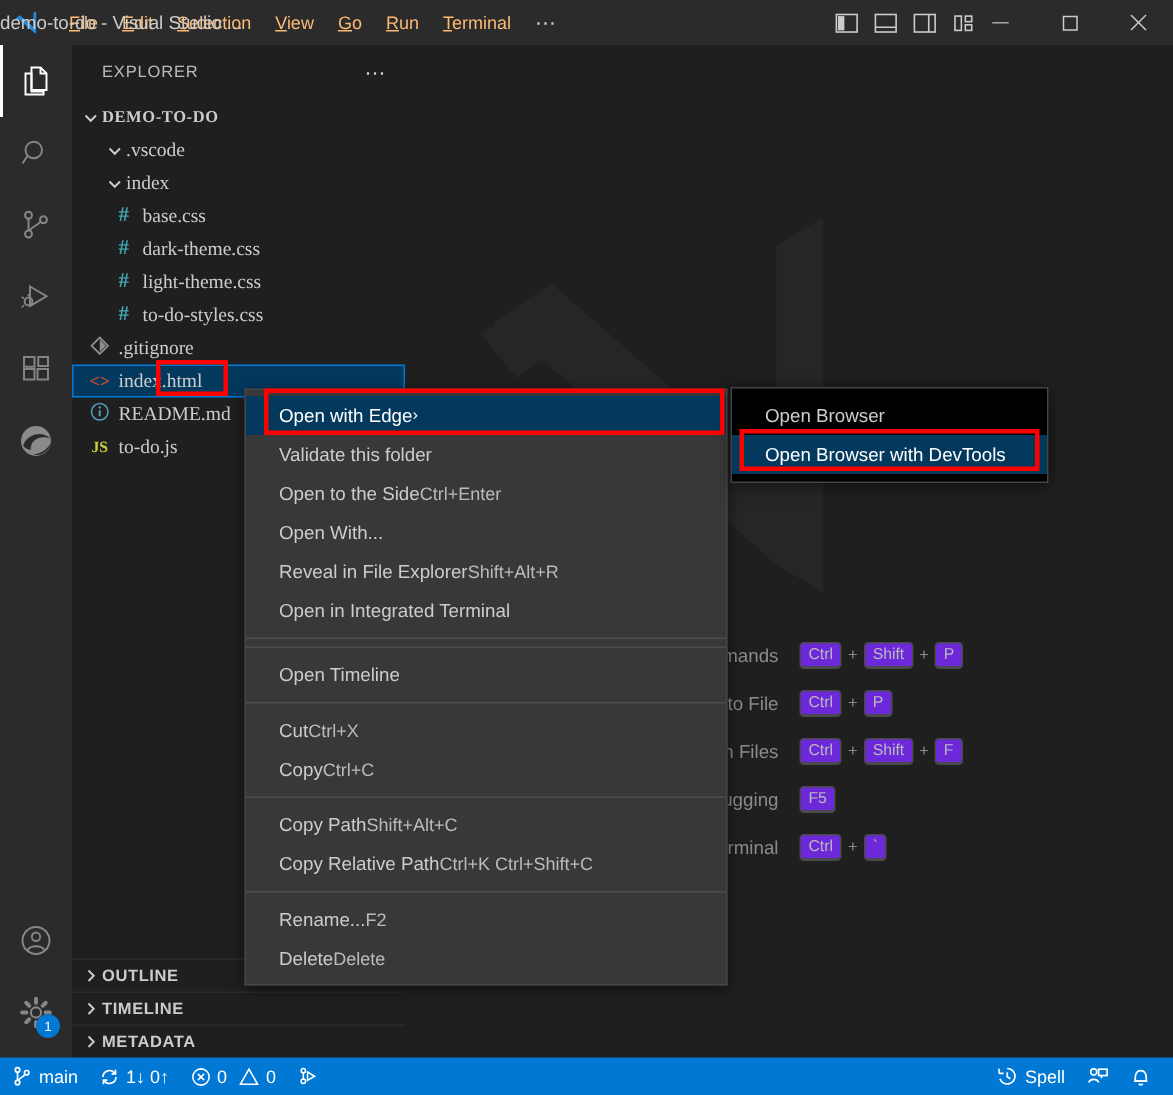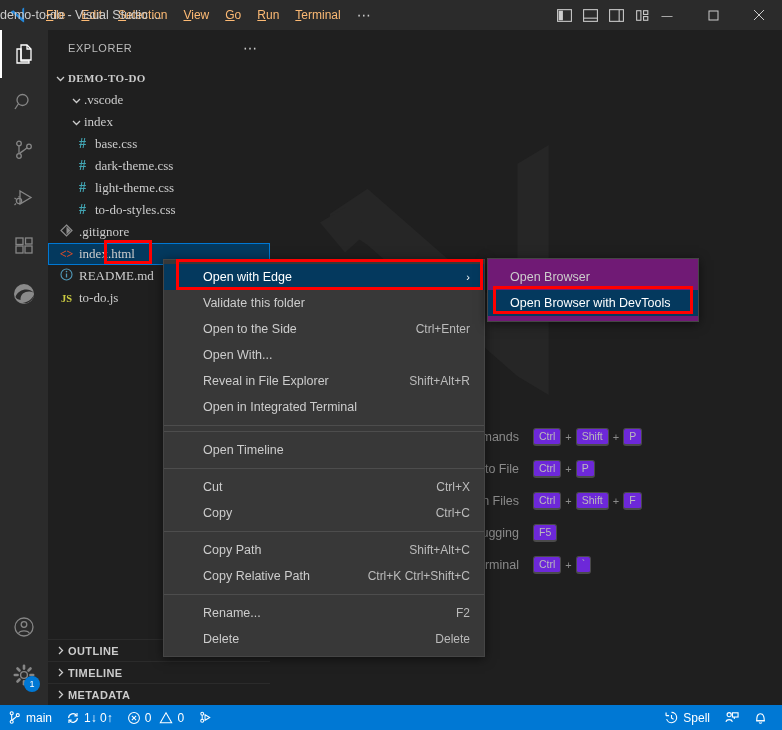--- a/index.html
+++ b/index.html
@@ -161,32 +161,32 @@
   .ctxmenu {
     position: absolute; left: 163px; top: 259px; width: 322px;
     background: #383838;
     border: 1px solid #454545;
     box-shadow: 0 2px 10px rgba(0,0,0,.55);
     padding: 4px 0;
     z-index: 40;
   }
   .ctx-item {
     height: 26px; display: flex; align-items: center;
-    padding: 0 14px 0 39px; font-size: 12.5px; color: #cccccc;
-    justify-content: space-between; cursor: default; white-space: nowrap;
+    padding: 0 14px 0 22px; font-size: 12.5px; color: #cccccc;
+    cursor: default; white-space: nowrap;
   }
   .ctx-item.highlight { background: #04395e; color: #ffffff; }
   .ctx-key { color: #bbbbbb; font-size: 12px; }
   .ctx-sep { height: 1px; background: #4d4d4d; margin: 5px 0; }
   .ctx-arrow { font-size: 11px; color: #ffffff; }
 
   
   .submenu {
     position: absolute; left: 487px; top: 258px; width: 212px;
-    background: #701a75;
+    background: #000000;
     border: 1px solid #454545;
     box-shadow: 0 2px 10px rgba(0,0,0,.55);
     padding: 5px 0;
     z-index: 50;
   }
   .sub-item {
     height: 26px; display: flex; align-items: center;
     padding: 0 14px 0 22px; font-size: 12.5px; color: #cccccc;
     cursor: default; white-space: nowrap;
   }

